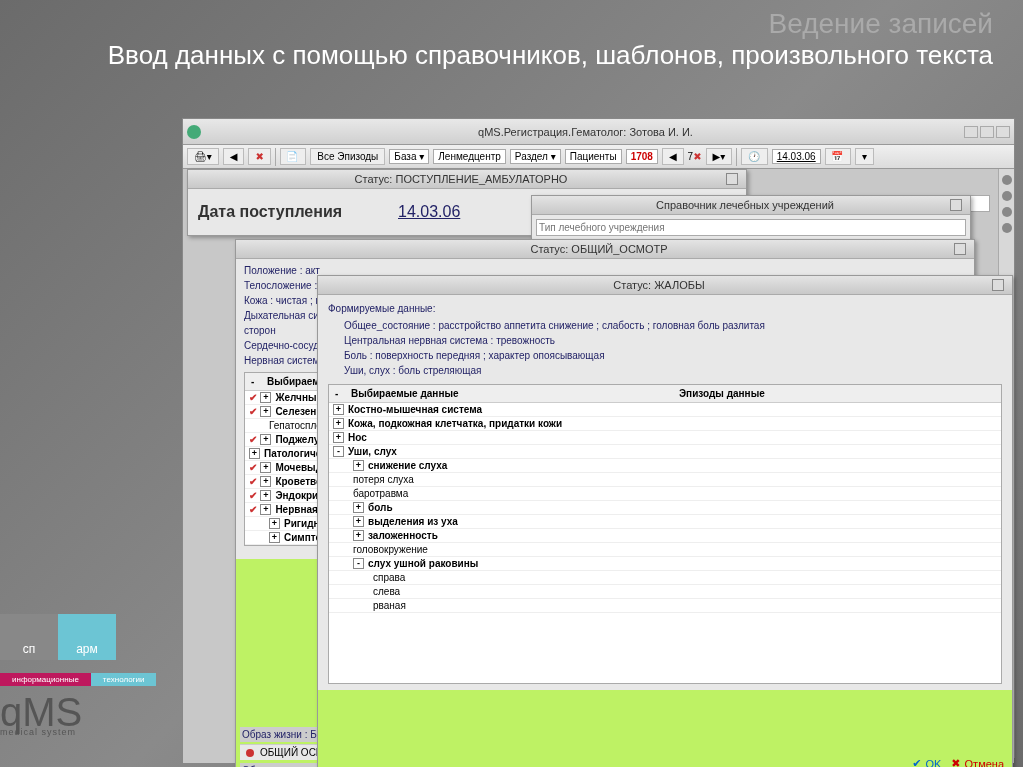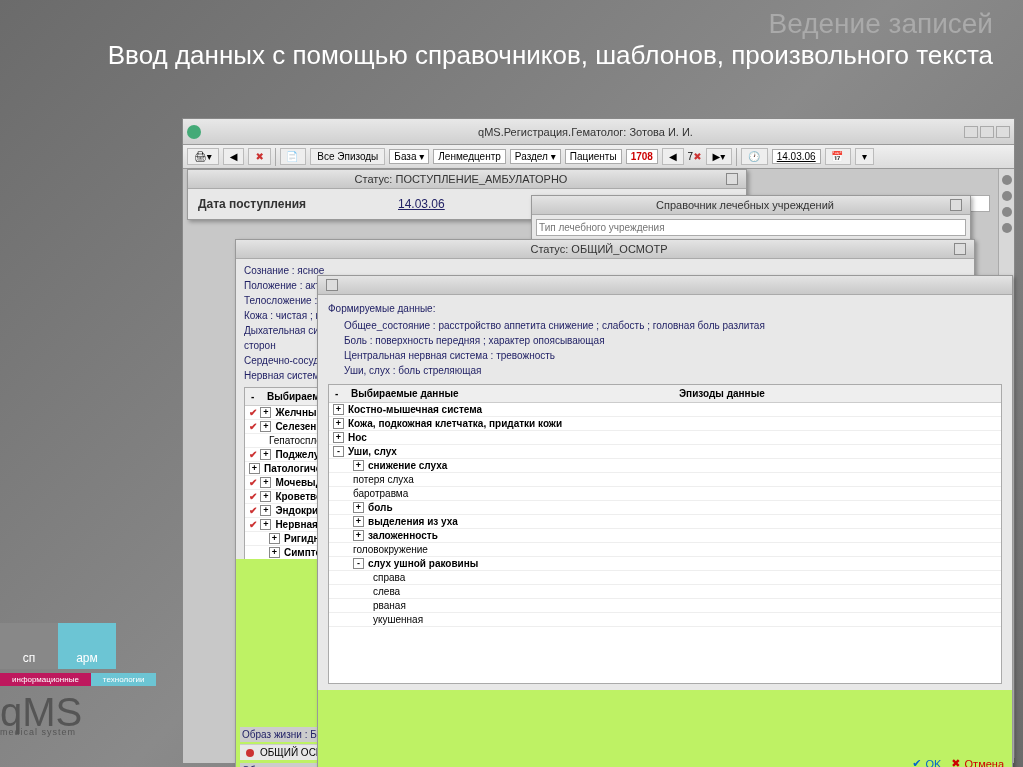--- a/index.html
+++ b/index.html
@@ -1,21 +1,21 @@
 <!DOCTYPE html>
 <html><head>
 <meta charset="utf-8">
 <style>
 *{box-sizing:border-box;margin:0;padding:0;font-family:Arial,sans-serif}
 body{background:linear-gradient(135deg,#6b6b6b 0%,#8a8a8a 50%,#6b6b6b 100%);width:1023px;height:767px;overflow:hidden;position:relative}
 .slide-title{position:absolute;top:8px;right:30px;text-align:right;color:#fff}
 .slide-title .t1{font-size:28px;color:#aaa}
 .slide-title .t2{font-size:26px;color:#fff;line-height:1.2}
 .logo-area{position:absolute;left:0;bottom:30px}
-.logo-blocks{display:flex;margin-bottom:4px}
+.logo-blocks{display:flex;margin-bottom:13px}
 .lb{width:58px;height:46px;display:flex;align-items:flex-end;justify-content:center;padding-bottom:4px;font-size:12px;color:#fff}
 .lb1{background:#888}
 .lb2{background:#6cc5d4}
 .info-bar{display:flex;font-size:8px}
 .ib{padding:2px 12px}
 .ib1{background:#be185d;color:#fff}
 .ib2{background:#6cc5d4;color:#fff}
 .qms{font-size:40px;color:#555;font-weight:300;margin-top:4px}
 .qms-sub{font-size:9px;color:#555;margin-top:-8px;letter-spacing:1px}
 .app{position:absolute;left:182px;top:118px;width:833px;height:640px;background:#c8c8c8;border:1px solid #888;font-size:11px}
@@ -28,21 +28,21 @@
 .tbtn{padding:2px 6px;background:#eee;border:1px solid #bbb;cursor:pointer;display:inline-flex;align-items:center;gap:3px}
 .tsel{padding:1px 4px;background:#fff;border:1px solid #aaa}
 .red{color:#c00;font-weight:bold}
 .sep{width:1px;height:18px;background:#aaa}
 .content{position:relative;height:calc(100% - 44px);background:#c8c8c8}
 .panel{position:absolute;background:#bef264;border:1px solid #999;box-shadow:2px 2px 4px rgba(0,0,0,0.3)}
 .panel-title{background:linear-gradient(#e4e4e4,#c8c8c8);padding:3px 8px;font-size:11px;color:#333;text-align:center;border-bottom:1px solid #aaa;display:flex;align-items:center}
 .panel-title .pt{flex:1}
 .sq{width:12px;height:12px;background:#ddd;border:1px solid #888}
 .p1{left:4px;top:0;width:560px}
-.p1-body{padding:6px 10px;background:#e8e8e8;font-size:12px}
+.p1-body{padding:12px 10px;background:#e8e8e8;font-size:16px}
 .row{display:flex;padding:2px 0}
 .lbl{width:200px;font-weight:bold;color:#333}
 .val{color:#226;text-decoration:underline}
 .p-ref{left:348px;top:26px;width:440px}
 .p-ref input{width:100%;border:1px solid #aaa;padding:2px;font-size:10px}
 .p2{left:52px;top:70px;width:740px;height:540px}
 .p2-body{padding:4px 8px;background:#e8e8e8;height:300px;overflow:hidden}
 .linkline{color:#226;font-size:10px;padding:2px 0}
 .tree{background:#fff;border:1px solid #aaa;margin-top:4px}
 .tree-head{display:flex;background:#eee;border-bottom:1px solid #ccc}
@@ -157,21 +157,20 @@
       <div style="padding:4px;background:#e8e8e8"><input placeholder="Тип лечебного учреждения" style=""></div>
     </div>
 
     <div class="panel p2">
       <div class="panel-title">
           <span class="pt">Статус: ОБЩИЙ_ОСМОТР</span>
           <span class="sq"></span>
         </div>
       <div class="p2-body">
         <div id="p2-lines">
-            <div class="linkline">Сознание : ясное</div>
             <div class="linkline">Положение : акт</div>
             <div class="linkline">Телосложение :</div>
             <div class="linkline">Кожа : чистая ; в</div>
             <div class="linkline">Дыхательная си</div>
             <div class="linkline">сторон</div>
             <div class="linkline">Сердечно-сосуди</div>
             <div class="linkline">Нервная систем</div>
           </div>
         <div class="tree">
           <div class="tree-head">
@@ -235,29 +234,30 @@
       <div class="footer-line" style="bottom:36px">Образ жизни : Бытовые ус</div>
       <div class="tag-line" style="position:absolute;bottom:18px;left:4px;right:4px">
         <span class="dot"></span>
         <span>ОБЩИЙ ОСМОТР</span>
       </div>
       <div class="footer-line">Общее состояние : удовлетворительное</div>
     </div>
 
     <div class="panel p3">
       <div class="panel-title">
+          <span class="pt">Статус: ЖАЛОБЫ</span>
           <span class="sq"></span>
         </div>
       <div class="p3-body">
         <div class="formdata">
           <div class="hdr">Формируемые данные:</div>
           <div id="p3-form">
               <div class="item">Общее_состояние : расстройство аппетита снижение ; слабость ; головная боль разлитая</div>
+              <div class="item">Центральная нервная система : тревожность</div>
               <div class="item">Боль : поверхность передняя ; характер опоясывающая</div>
-              <div class="item">Центральная нервная система : тревожность</div>
               <div class="item">Уши, слух : боль стреляющая</div>
             </div>
         </div>
         <div class="tree">
           <div class="tree-head">
             <div class="th sm">-</div>
             <div class="th">Выбираемые данные</div>
             <div class="th">Эпизоды данные</div>
           </div>
           <div id="p3-tree">
@@ -308,23 +308,20 @@
               </div>
               <div class="tree-row ind2">
                 <span>справа</span>
               </div>
               <div class="tree-row ind2">
                 <span>слева</span>
               </div>
               <div class="tree-row ind2">
                 <span>рваная</span>
               </div>
-              <div class="tree-row ind2">
-                <span>укушенная</span>
-              </div>
             </div>
         </div>
       </div>
       <div class="btnbar">
         <span class="btn-ok">✔ <span>OK</span></span>
         <span class="btn-cancel">✖ <span>Отмена</span></span>
       </div>
     </div>
 
   </div>

